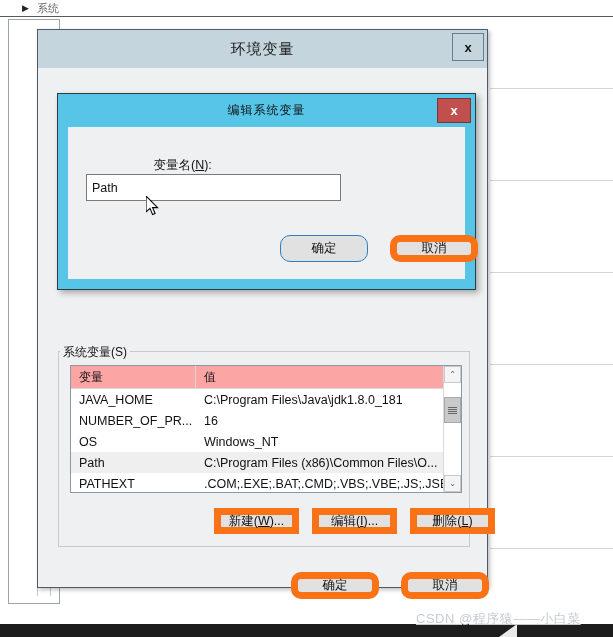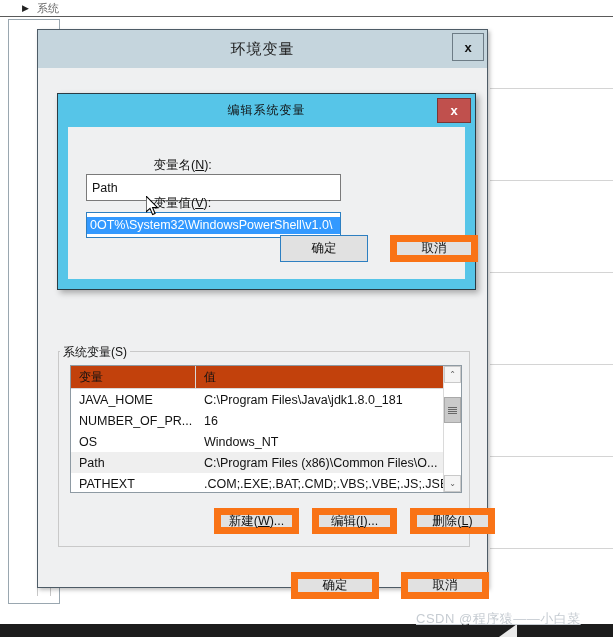--- a/index.html
+++ b/index.html
@@ -93,21 +93,21 @@
   #sysvars-group{
     position:absolute;left:14px;top:283px;width:412px;height:196px;
     border:1px solid #c9c9c9;box-sizing:border-box;
   }
   #table-wrap{
     position:absolute;left:26px;top:297px;width:392px;height:128px;
     background:#ffffff;border:1px solid #8e9aa3;box-sizing:border-box;
     display:flex;overflow:hidden;
   }
   #table-cols{flex:1;min-width:0;display:flex;flex-direction:column;}
-  #thead{display:flex;height:22px;border-bottom:1px solid #d8d8d8;background:#c2410c;flex:none;}
+  #thead{display:flex;height:22px;border-bottom:1px solid #d8d8d8;background:#fca5a5;flex:none;}
   #thead .th{
     font-size:12px;color:#111;display:flex;align-items:center;
     padding-left:8px;border-right:1px solid #d8d8d8;box-sizing:border-box;
   }
   #thead .th.c0{width:125px;}
   #thead .th.c1{flex:1;border-right:none;}
   #tbody{flex:1;overflow:hidden;}
   .trow{display:flex;height:21px;align-items:center;font-size:12.5px;color:#111;}
   .trow.sel{background:#efefef;}
   .trow .c0{width:125px;padding-left:8px;box-sizing:border-box;white-space:nowrap;overflow:hidden;}
@@ -134,21 +134,21 @@
 
   
   #rowbtns{position:absolute;left:170px;top:440px;display:flex;gap:13px;}
   .btn{
     background:#e1e1e1;border:7px solid #f97316;
     font-size:12.5px;color:#111;cursor:pointer;
     display:flex;align-items:center;justify-content:center;
     box-sizing:border-box;
   }
   .btn.sm{width:85px;height:26px;}
-  .btn.lg{width:88px;height:27px;}
+  .btn.lg{width:88px;height:27px;border-radius:10px;}
   .btn u{text-decoration:underline;}
 
   #okcancel{position:absolute;left:247px;top:504px;display:flex;gap:22px;}
 
   
   #inner{
     position:absolute;left:57px;top:93px;width:419px;height:197px;
     background:#56c5e8;
     border:1px solid #2a3b44;
     box-sizing:border-box;
@@ -337,26 +337,20 @@
   </div>
   <div id="inner-close">x</div>
 
   <div id="inner-body">
 
     <div class="field" id="f-name">
       <span class="flabel"><span>变量名(</span><u>N</u><span>):</span></span>
       <div class="finput">Path</div>
     </div>
 
-    <div class="field" id="f-value">
-      <span class="flabel"><span>变量值(</span><u>V</u><span>):</span></span>
-      <div class="finput">
-        <span class="sel-text">0OT%\System32\WindowsPowerShell\v1.0\</span>
-      </div>
-    </div>
 
     <div id="inner-okcancel">
       <div class="btn lg primary">确定</div>
       <div class="btn lg">取消</div>
     </div>
 
   </div>
 </div>
 
 <svg id="cursor" viewBox="0 0 14 21">

